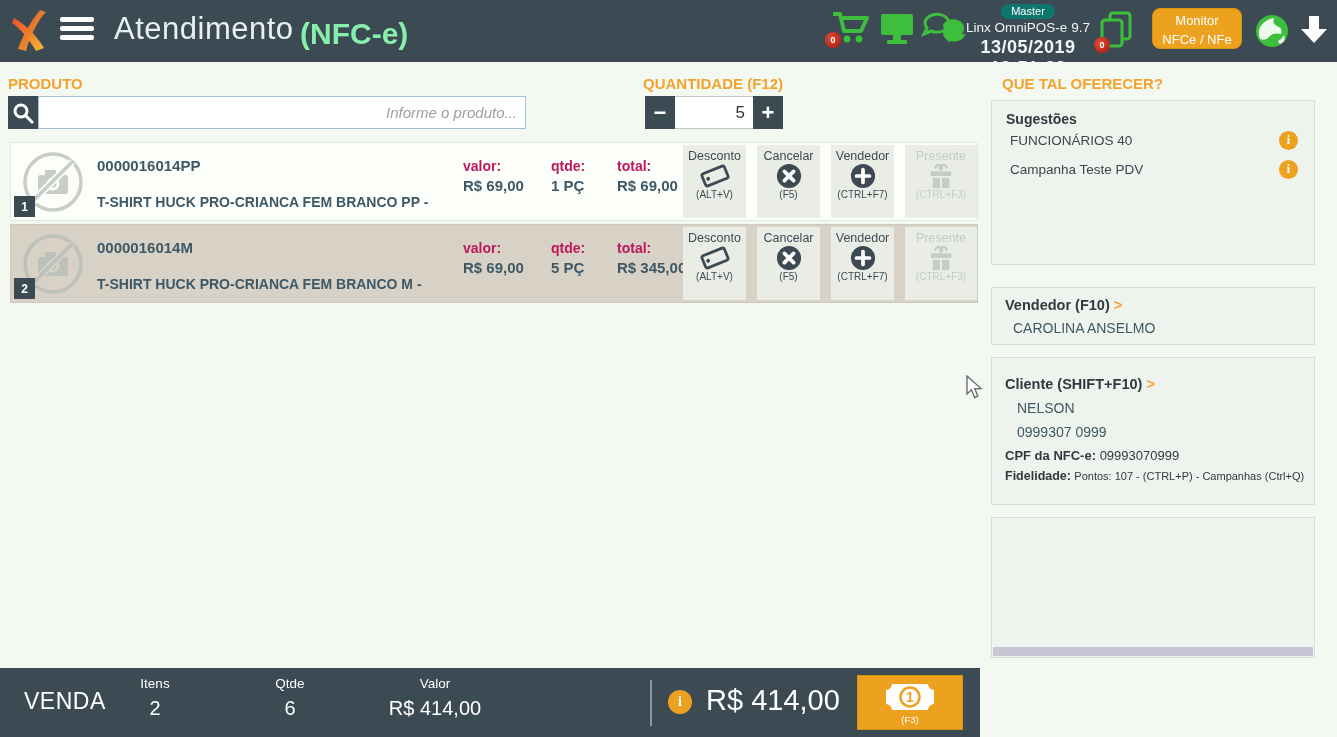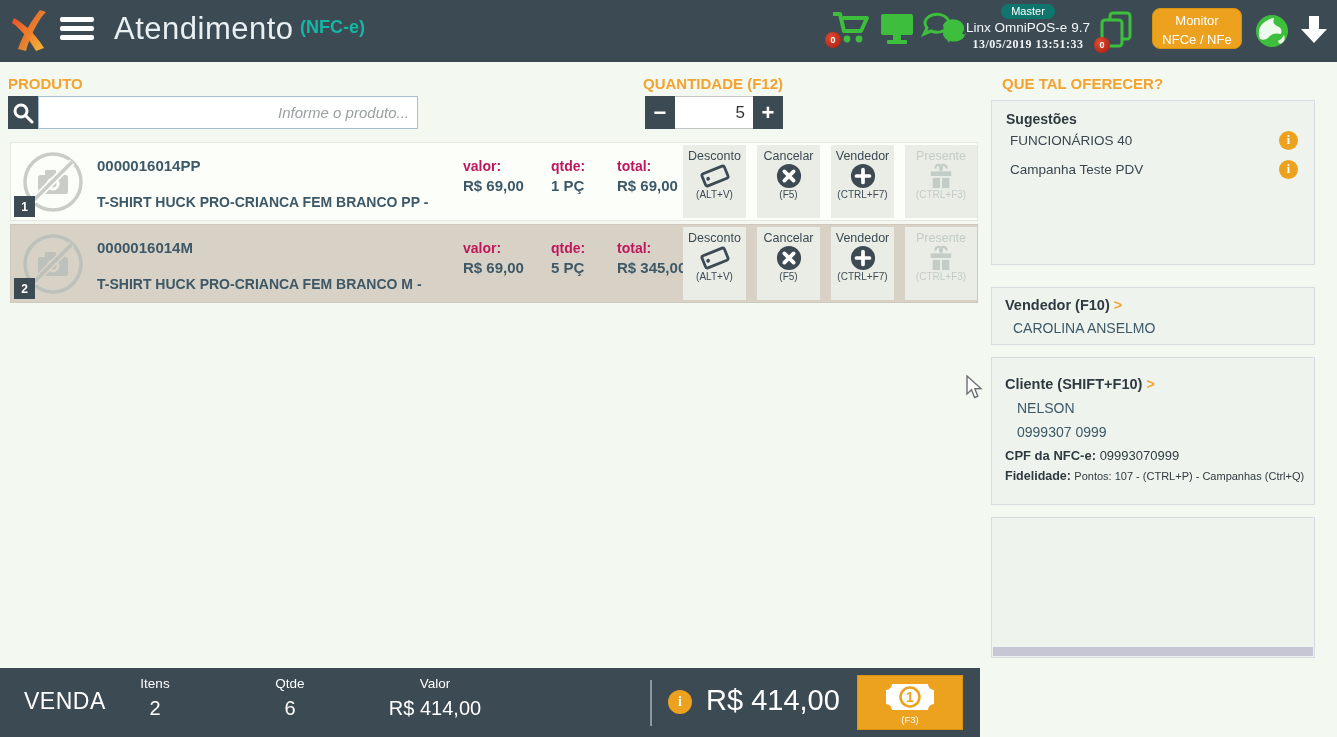--- a/index.html
+++ b/index.html
@@ -12,42 +12,42 @@
     color:#3D5866;
   }
   .screen { position:absolute; inset:0; }
 
   
   .app-header { position:absolute; top:0; left:0; width:1337px; height:62px; background:#3C4A53; }
   .logo { position:absolute; left:10px; top:8px; width:38px; height:44px; }
   .hamburger { position:absolute; left:60px; top:17px; width:34px; height:28px; cursor:pointer; }
   .hamburger span { display:block; height:5px; background:#FFFFFF; border-radius:2px; margin-bottom:4px; }
   .app-title { position:absolute; left:114px; top:11px; font-size:31px; font-weight:300; color:#E9F0F2; letter-spacing:0.5px; }
-  .app-subtitle { position:absolute; left:300px; top:17px; font-size:18px; font-weight:bold; color:#14b8a6; }
+  .app-subtitle { position:absolute; left:300px; top:17px; font-size:30px; font-weight:bold; color:#86efac; }
 
   .hdr-icon { position:absolute; top:12px; }
   .badge-red {
     position:absolute; width:16px; height:16px; border-radius:50%;
     background:radial-gradient(circle at 35% 35%, #E04A30, #A61A10);
     color:#fff; font-size:9px; font-weight:bold; text-align:center; line-height:16px;
   }
   .app-info { position:absolute; left:962px; top:1px; width:132px; text-align:center; }
   .master-badge { display:inline-block; background:#0f766e; color:#fff; font-size:11px; font-weight:normal;
     padding:1px 10px 2px; border-radius:8px; }
   .app-name { color:#F2F6F7; font-size:13.5px; margin-top:1px; }
-  .app-datetime { color:#F2F6F7; font-size:12px; font-weight:bold; letter-spacing:0.5px; margin-top:2px;font-family:Liberation Serif, serif; }
+  .app-datetime { color:#F2F6F7; font-size:18px; font-weight:bold; letter-spacing:0.5px; margin-top:2px; }
   .monitor-btn { position:absolute; left:1152px; top:8px; width:90px; height:41px; background:#EDA21F;
     border:1px solid #D8930F; border-radius:8px; color:#fff; font-size:13px; text-align:center;
     line-height:1.45; padding-top:3px; cursor:pointer; }
 
   
   .section-label { position:absolute; font-size:15px; font-weight:bold; color:#F2A330; }
   .search-wrap { position:absolute; left:8px; top:96px; display:flex; }
   .search-btn { width:30px; height:33px; background:#3C4A53; display:flex; align-items:center; justify-content:center; cursor:pointer; }
-  .search-input { width:380px; height:33px; border:1px solid #A3C0D2; background:#fff; padding:0 8px;
+  .search-input { width:488px; height:33px; border:1px solid #A3C0D2; background:#fff; padding:0 8px;
     font-size:15px; font-style:italic; text-align:right; color:#555; outline:none; }
   .search-input::placeholder { color:#9AA0A0; font-style:italic; }
   .qty-wrap { position:absolute; left:645px; top:96px; display:flex; }
   .step-btn { width:30px; height:33px; background:#3C4A53; color:#fff; font-size:22px; font-weight:bold;
     display:flex; align-items:center; justify-content:center; cursor:pointer; user-select:none; }
   .qty-input { width:78px; height:33px; border:1px solid #C3C7C3; border-left:none; border-right:none;
     background:#fff; text-align:right; padding:0 8px; font-size:17px; color:#333; outline:none; }
 
   
   .rows { position:absolute; left:10px; top:142px; width:968px; }

